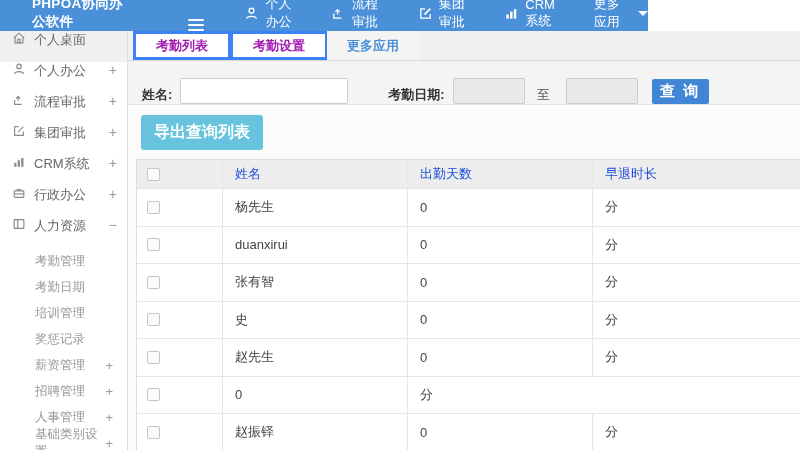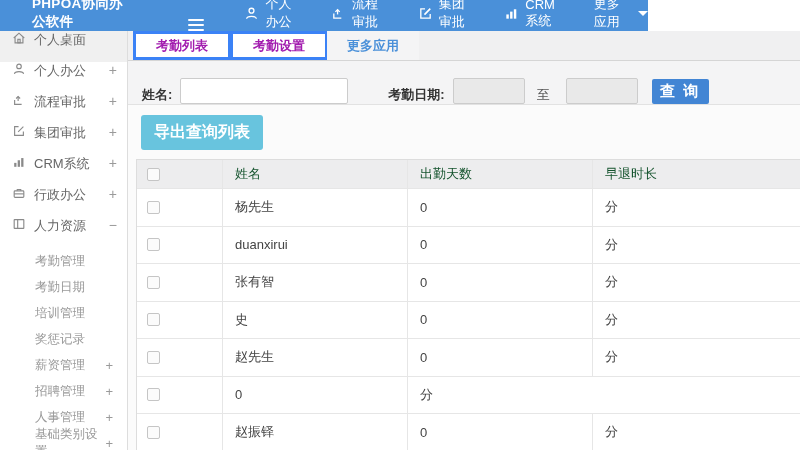--- a/index.html
+++ b/index.html
@@ -50,21 +50,21 @@
   .to-label { margin:0 8px 0 12px; color:#555; }
   .search-btn { margin-left:14px; width:57px; height:25px; background:#4285d4; color:#fff;
     border:none; border-radius:2px; font-size:15px; font-weight:bold; cursor:pointer; letter-spacing:2px; }
 
   .export-btn { margin:10px 0 9px 13px; background:#68c4de; color:#fff; border:none;
     border-radius:3px; font-size:16px; font-weight:bold; padding:7px 13px; cursor:pointer; }
 
   .grid { margin-left:8px; width:calc(100% - 8px); background:#fff;
     border:1px solid #ddd; border-right:none; }
   .grow { display:grid; grid-template-columns:85px 185px 185px 1fr; align-items:center; }
-  .grow.head { background:#ededee; height:28px; color:#14532d; }
+  .grow.head { background:#ededee; height:28px; color:#1d4ed8; }
   .grow.body { height:37.5px; border-top:1px solid #e6e6e6; color:#444; }
   .gcell { padding-left:12px; overflow:hidden; white-space:nowrap; height:100%;
     display:flex; align-items:center; border-left:1px solid #e6e6e6; }
   .gcell:first-child { border-left:none; padding-left:10px; }
   .checkbox { width:13px; height:13px; border:1px solid #c5c5c5; background:#fbfbfb;
     border-radius:2px; cursor:pointer; }
 </style>
 </head>
 <body>
 

